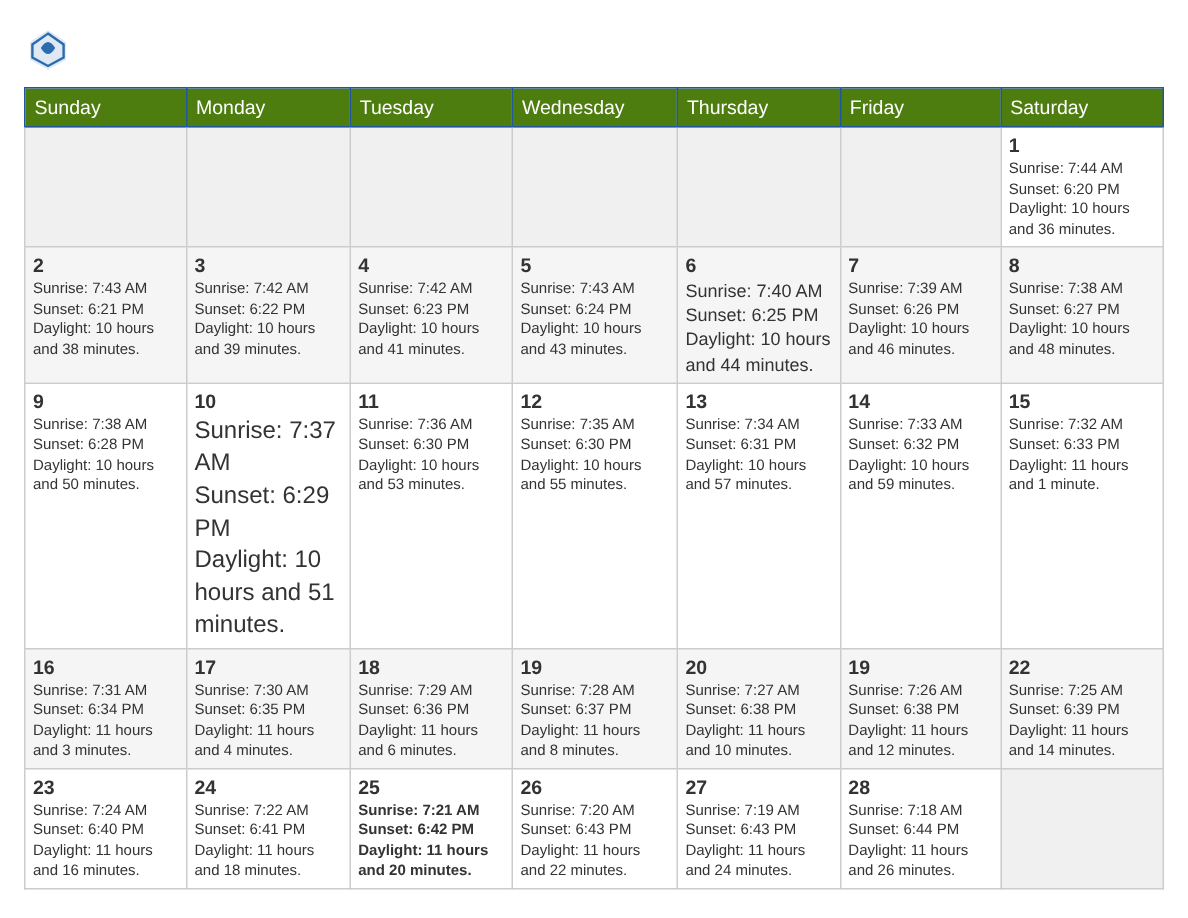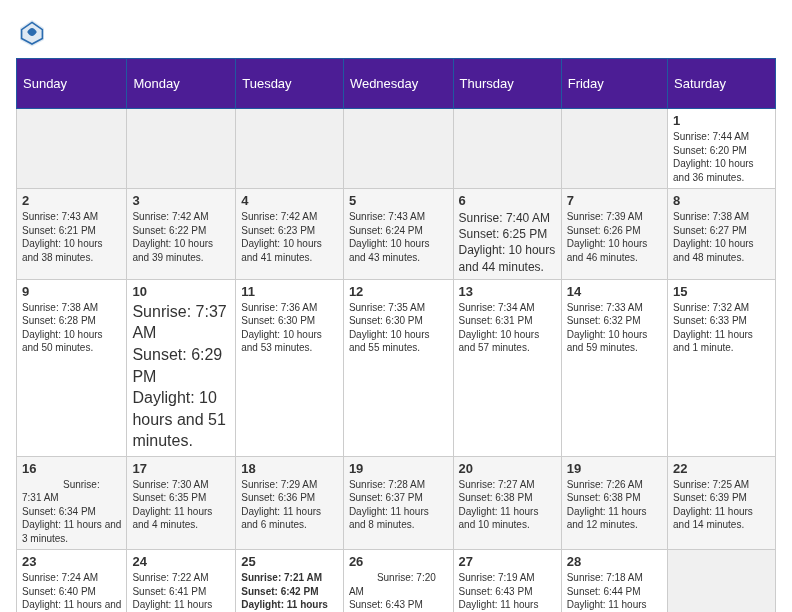--- a/index.html
+++ b/index.html
@@ -43,24 +43,24 @@
     .subtitle {
       font-size: 15px;
       color: #555;
     }
     .calendar {
       width: 100%;
       border-collapse: collapse;
       border: 1px solid #ccc;
     }
     .calendar th {
-      background: #4c1d95;
+      background: #4d7c0f;
       color: white;
       text-align: left;
-      padding: 17px 6px;
+      padding: 5px 6px;
       font-size: 13px;
       font-weight: normal;
       border: 1px solid #2058a0;
     }
     .calendar td {
       vertical-align: top;
       width: 113px;
       min-height: 80px;
       padding: 4px 5px;
       border: 1px solid #ccc;
@@ -166,21 +166,21 @@
 Sunset: 6:31 PM
 Daylight: 10 hours and 57 minutes.</span></td>
         <td><span class="day-num">14</span><span style="white-space: pre-line; font-size: 10px; line-height: 1.35;">Sunrise: 7:33 AM
 Sunset: 6:32 PM
 Daylight: 10 hours and 59 minutes.</span></td>
         <td><span class="day-num">15</span><span style="white-space: pre-line; font-size: 10px; line-height: 1.35;">Sunrise: 7:32 AM
 Sunset: 6:33 PM
 Daylight: 11 hours and 1 minute.</span></td>
       </tr>
       <tr>
-        <td><span class="day-num">16</span><span style="white-space: pre-line; font-size: 10px; line-height: 1.35; margin-left: 41px;">Sunrise: 7:31 AM
+        <td><span class="day-num">16</span><span style="white-space: pre-line; font-size: 10px; line-height: 1.35;">Sunrise: 7:31 AM
 Sunset: 6:34 PM
 Daylight: 11 hours and 3 minutes.</span></td>
         <td><span class="day-num">17</span><span style="white-space: pre-line; font-size: 10px; line-height: 1.35;">Sunrise: 7:30 AM
 Sunset: 6:35 PM
 Daylight: 11 hours and 4 minutes.</span></td>
         <td><span class="day-num">18</span><span style="white-space: pre-line; font-size: 10px; line-height: 1.35;">Sunrise: 7:29 AM
 Sunset: 6:36 PM
 Daylight: 11 hours and 6 minutes.</span></td>
         <td><span class="day-num">19</span><span style="white-space: pre-line; font-size: 10px; line-height: 1.35;">Sunrise: 7:28 AM
 Sunset: 6:37 PM
@@ -198,21 +198,21 @@
       <tr>
         <td><span class="day-num">23</span><span style="white-space: pre-line; font-size: 10px; line-height: 1.35;">Sunrise: 7:24 AM
 Sunset: 6:40 PM
 Daylight: 11 hours and 16 minutes.</span></td>
         <td><span class="day-num">24</span><span style="white-space: pre-line; font-size: 10px; line-height: 1.35;">Sunrise: 7:22 AM
 Sunset: 6:41 PM
 Daylight: 11 hours and 18 minutes.</span></td>
         <td><span class="day-num">25</span><span style="white-space: pre-line; font-size: 10px; line-height: 1.35; font-weight: bold;">Sunrise: 7:21 AM
 Sunset: 6:42 PM
 Daylight: 11 hours and 20 minutes.</span></td>
-        <td><span class="day-num">26</span><span style="white-space: pre-line; font-size: 10px; line-height: 1.35; margin-left: 28px;">Sunrise: 7:20 AM
+        <td><span class="day-num">26</span><span style="white-space: pre-line; font-size: 10px; line-height: 1.35;">Sunrise: 7:20 AM
 Sunset: 6:43 PM
 Daylight: 11 hours and 22 minutes.</span></td>
         <td><span class="day-num">27</span><span style="white-space: pre-line; font-size: 10px; line-height: 1.35;">Sunrise: 7:19 AM
 Sunset: 6:43 PM
 Daylight: 11 hours and 24 minutes.</span></td>
         <td><span class="day-num">28</span><span style="white-space: pre-line; font-size: 10px; line-height: 1.35;">Sunrise: 7:18 AM
 Sunset: 6:44 PM
 Daylight: 11 hours and 26 minutes.</span></td>
         <td class="cell-empty"></td>
       </tr>

